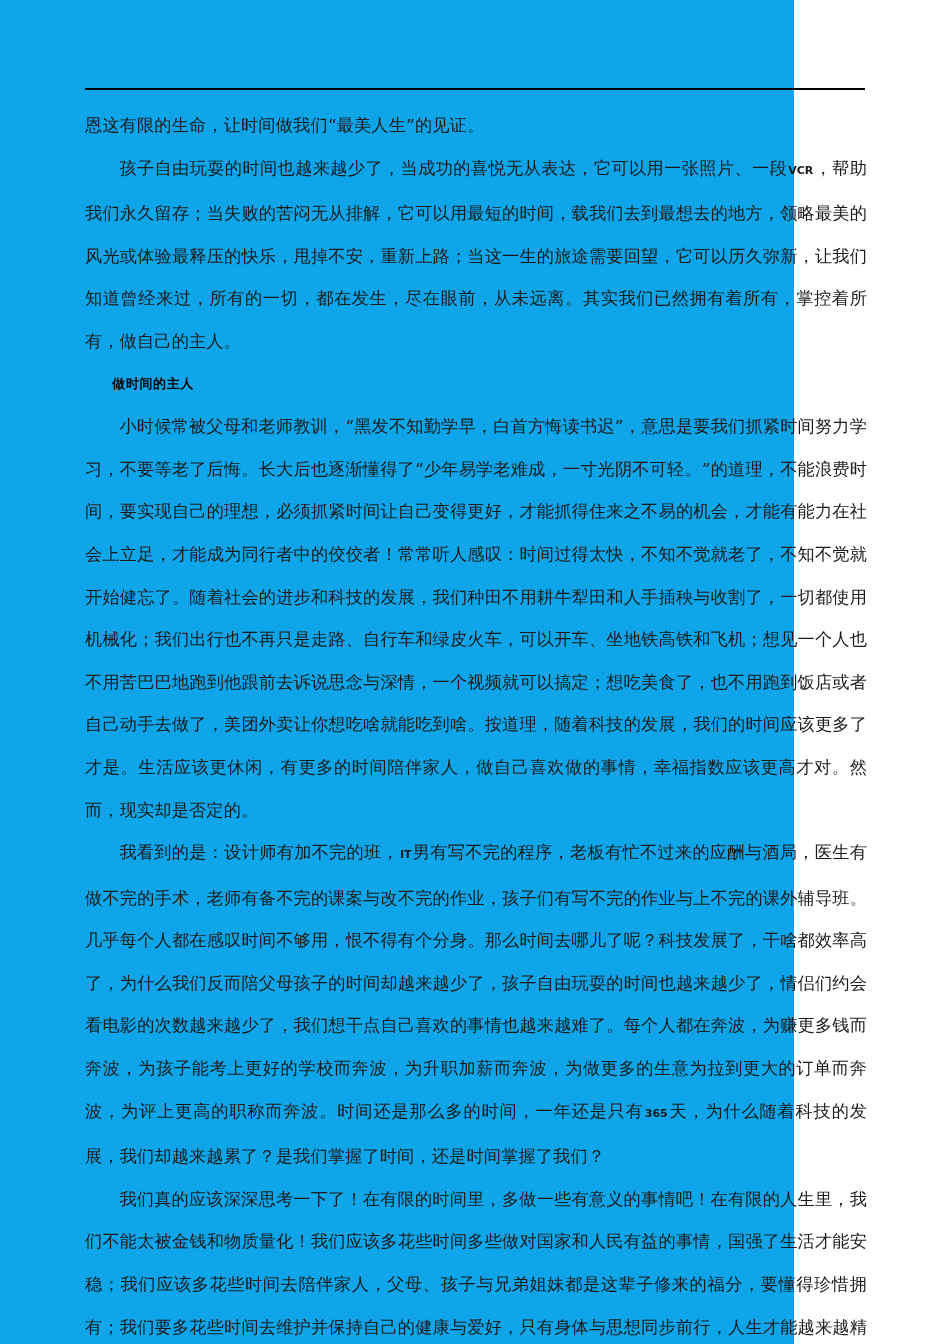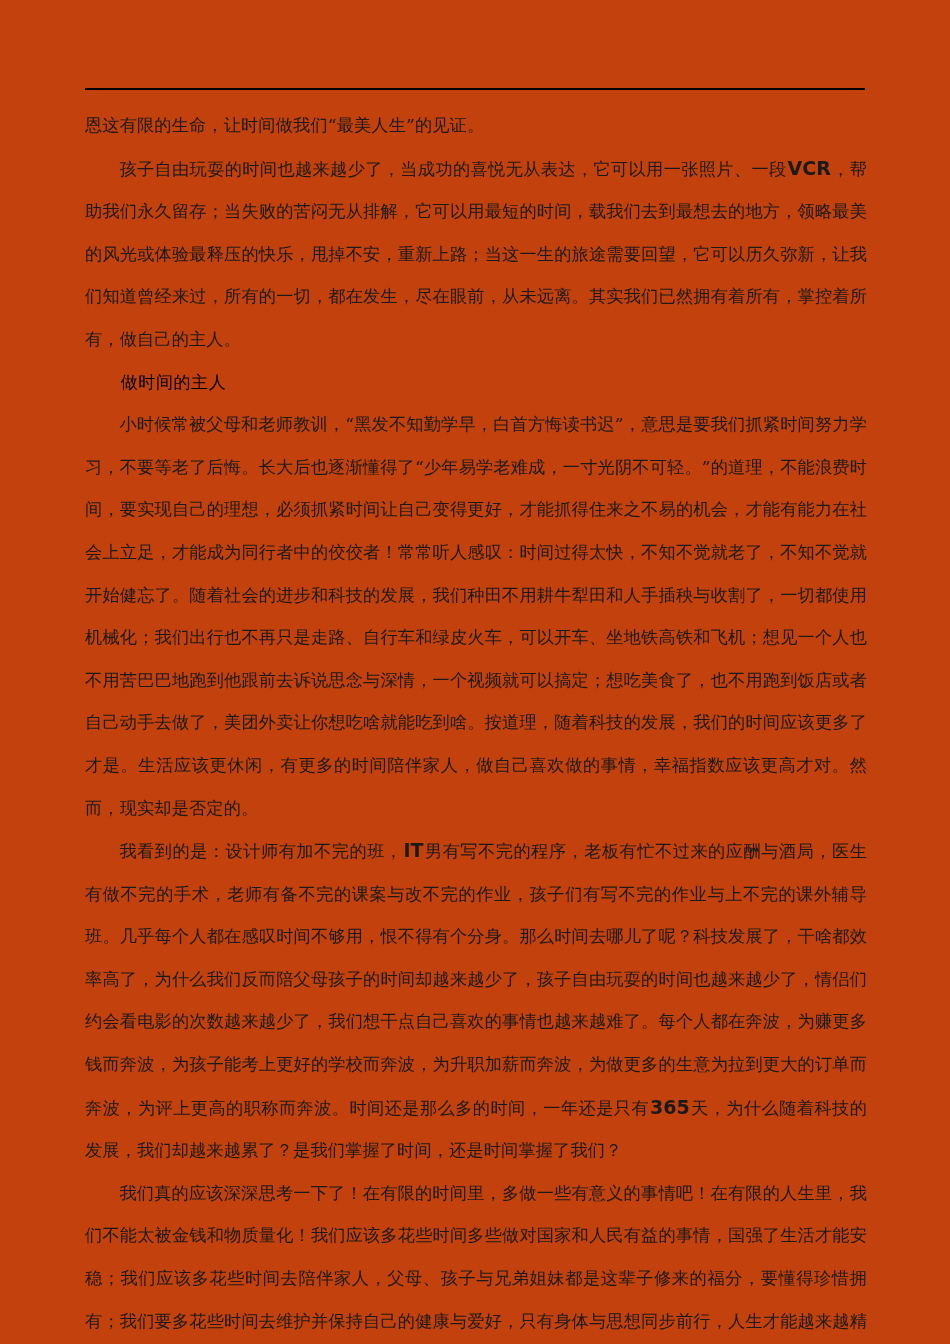--- a/index.html
+++ b/index.html
@@ -9,23 +9,23 @@
   }
   body {
     width: 950px;
     height: 1344px;
     font-family: "DejaVu Serif", serif;
     color: #000000;
     overflow: hidden;
   }
   .page {
     position: relative;
-    width: 950px;
+    width: 794px;
     height: 1344px;
-    background: #c2410c;
+    background: #0ea5e9;
     box-sizing: border-box;
   }
   .header-rule {
     position: absolute;
     left: 85px;
     top: 88px;
     width: 780px;
     height: 0;
     border-top: 2px solid #000000;
   }
@@ -48,30 +48,30 @@
     text-indent: 0;
     word-break: break-all;
   }
   p.indent {
     text-indent: 2em;
   }
   h2.section-heading {
     margin: 0;
     padding: 0;
     font-family: "DejaVu Sans", "Liberation Sans", sans-serif;
-    font-size: 17px;
-    font-weight: normal;
+    font-size: 13px;
+    font-weight: bold;
     line-height: 42.6px;
     color: #000000;
     text-indent: 2.1em;
     letter-spacing: 0.6px;
   }
   .latin {
     font-family: "DejaVu Sans", "Liberation Sans", sans-serif;
-    font-size: 19px;
+    font-size: 11px;
     font-weight: 600;
     letter-spacing: 0;
     padding: 0 1px;
   }
 </style>
 </head>
 <body>
 
 <div class="page">
 

